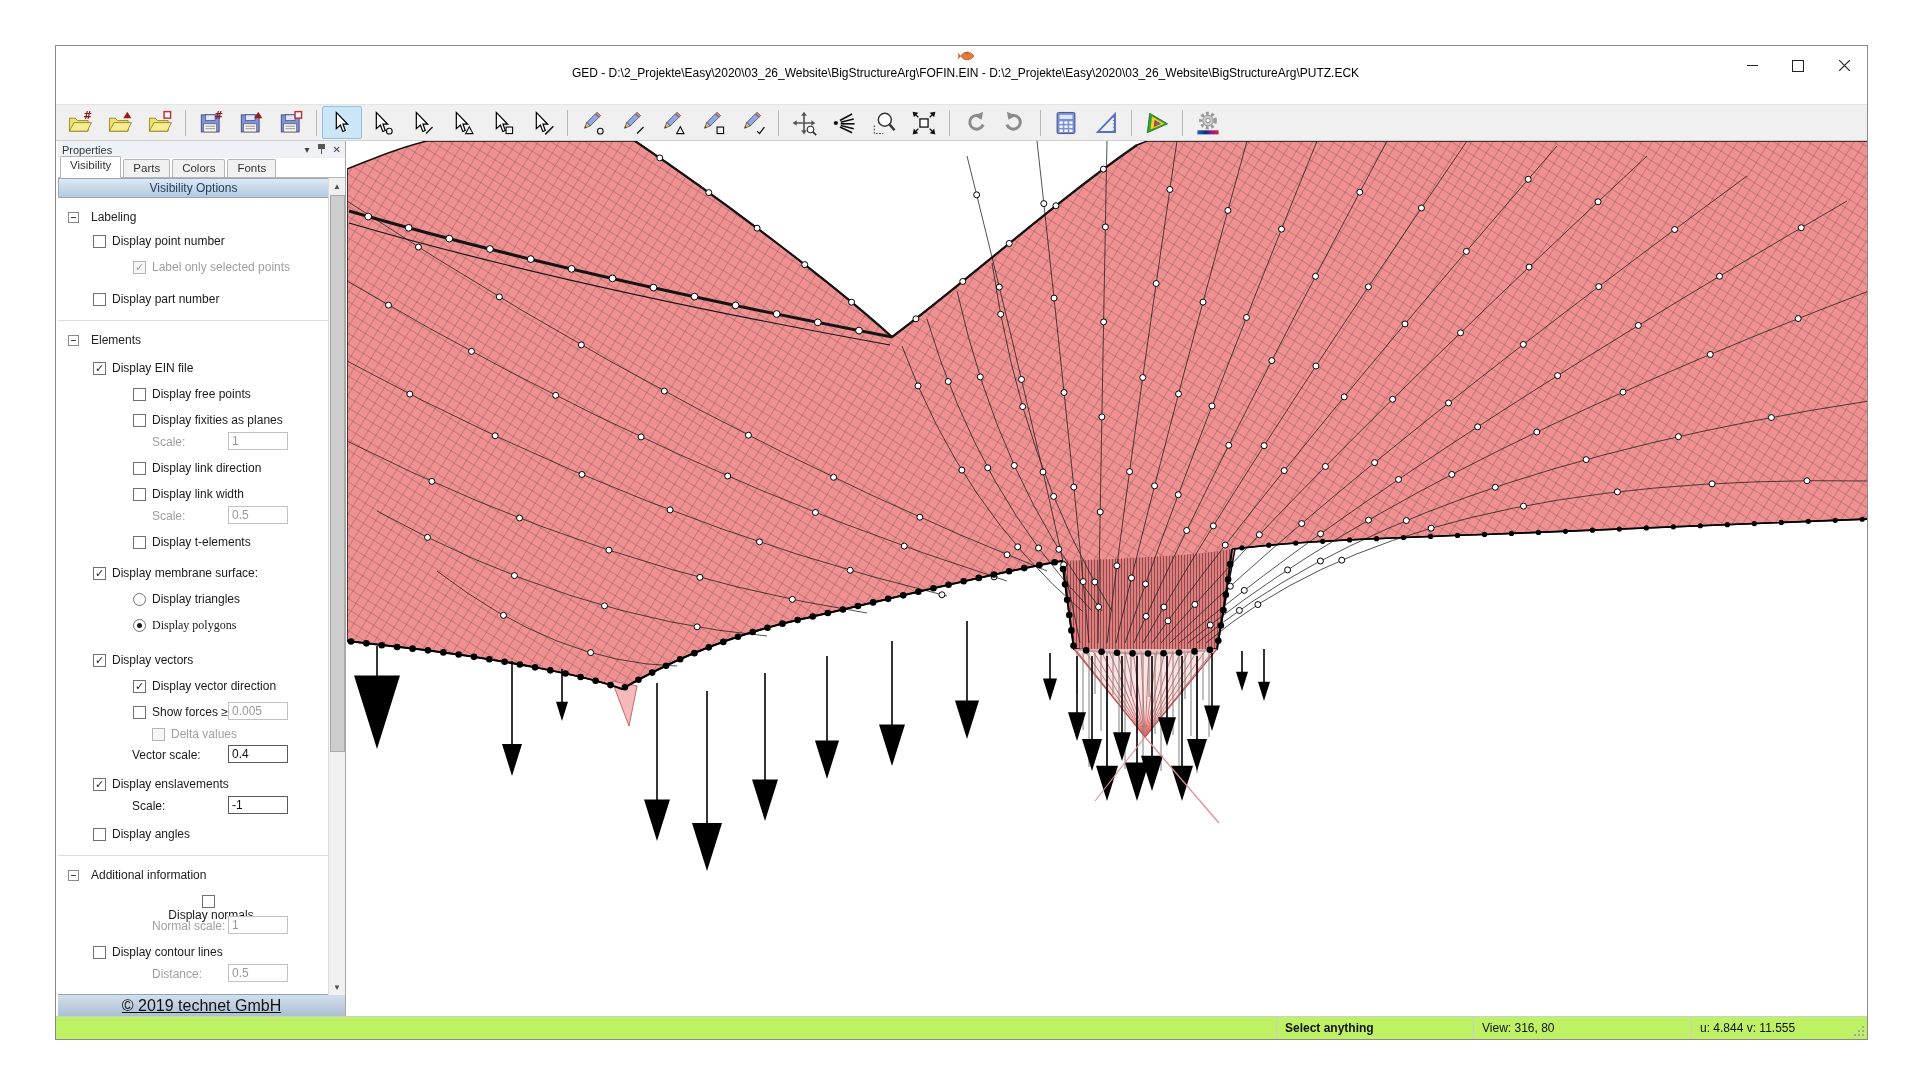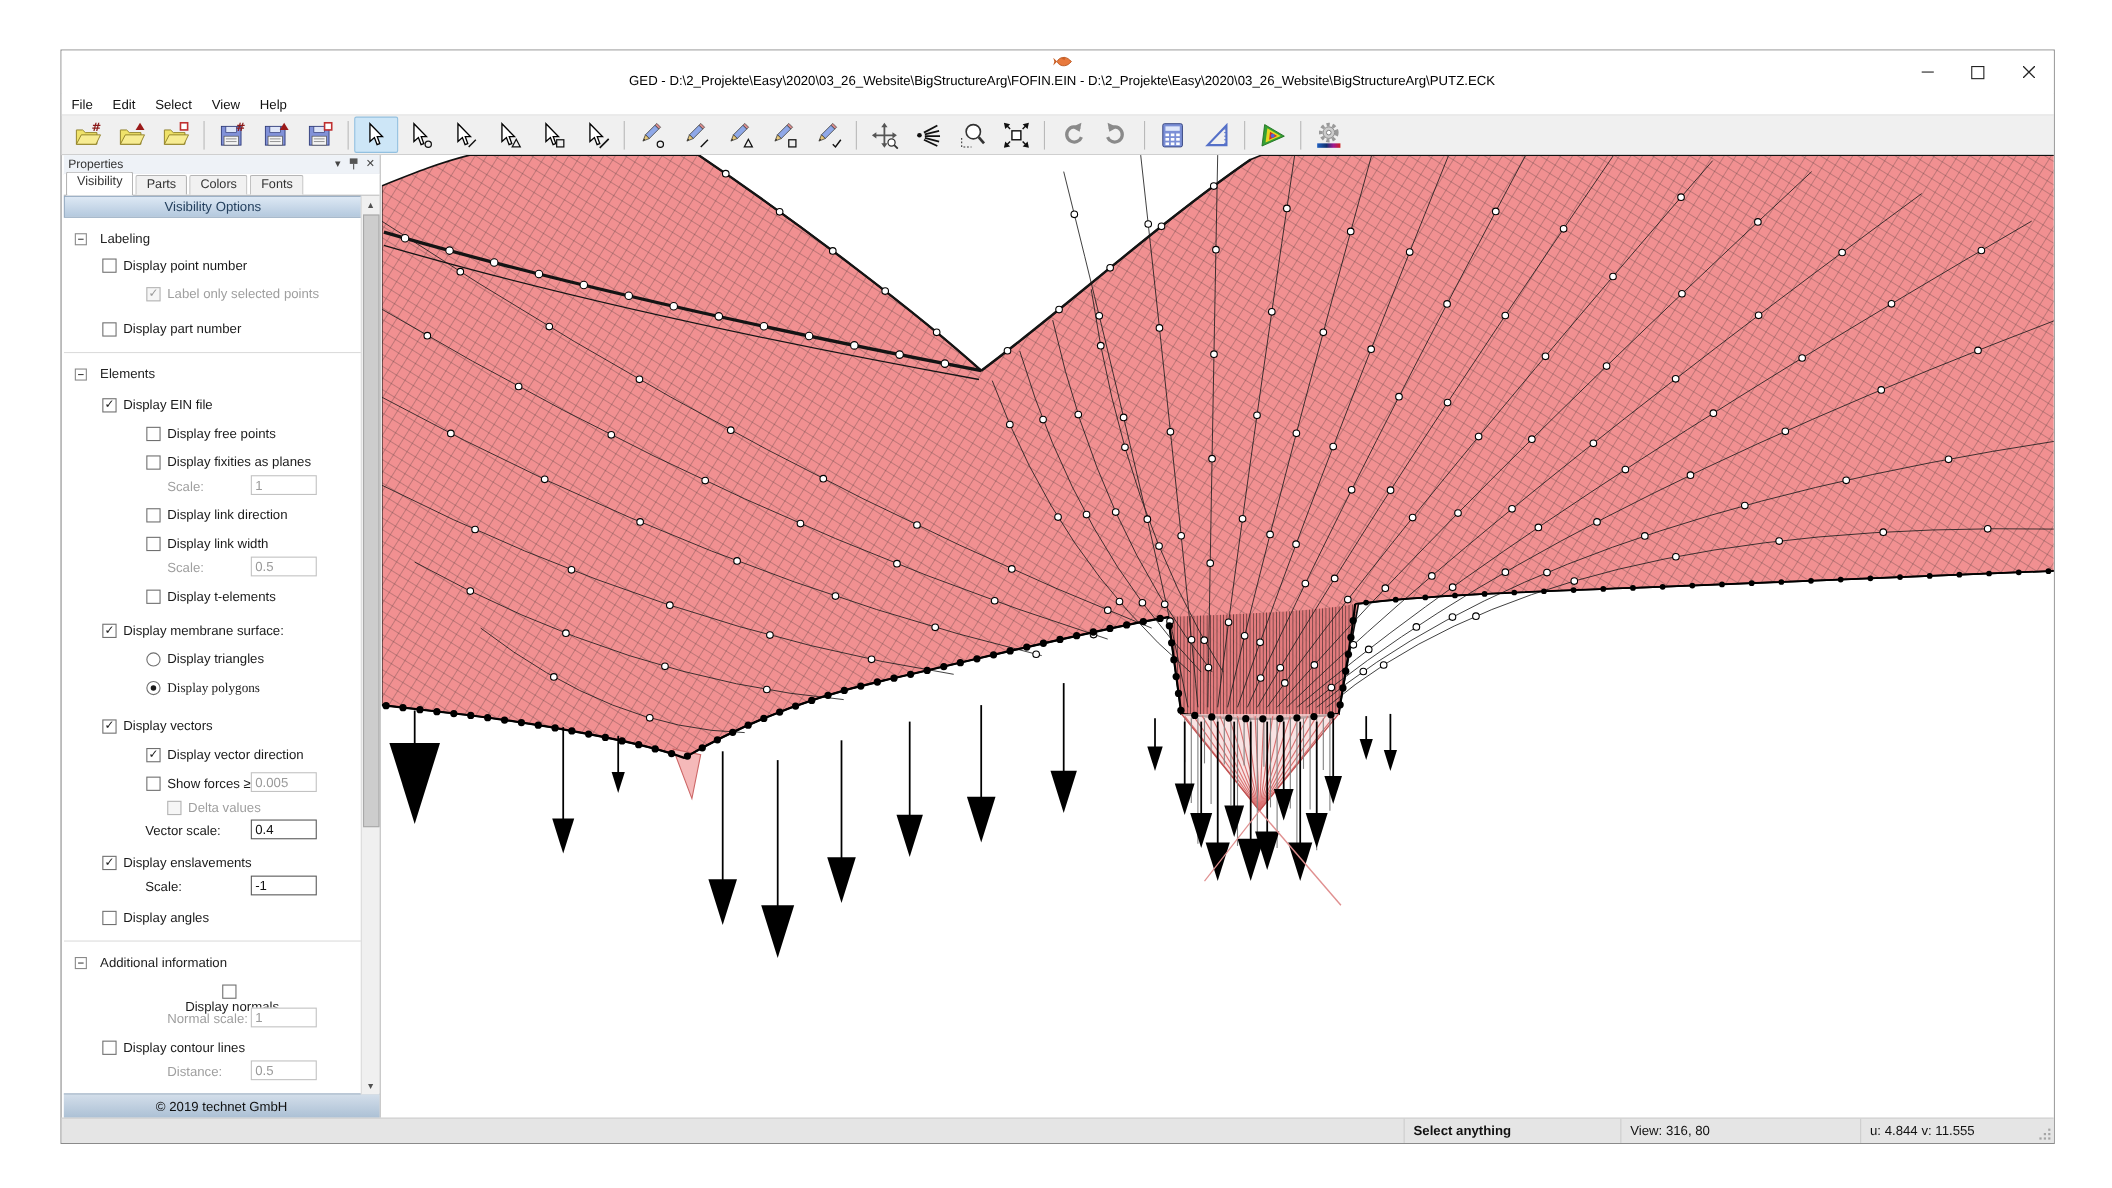--- a/index.html
+++ b/index.html
@@ -53,29 +53,29 @@
   .radio{width:13px;height:13px;border:1px solid #707070;border-radius:50%;background:#fff;box-sizing:border-box;margin-right:6px;
     display:inline-flex;align-items:center;justify-content:center;flex:none;}
   .radio i{width:5px;height:5px;border-radius:50%;background:#1a1a1a;display:none;}
   .radio.on i{display:block;}
   .lbl.dis,.slbl.dis{color:#9f9f9f;}
   .txtbox{position:absolute;left:170px;top:-1px;width:60px;height:18px;border:1px solid #5a5a5a;background:#fff;
     font-family:inherit;font-size:12px;color:#111;padding:0 3px;box-sizing:border-box;}
   .txtbox.dis{border-color:#c2c2c2;color:#9a9a9a;}
   .props-footer{position:absolute;left:0;bottom:0;right:0;height:22px;
     background:linear-gradient(#d3deea,#aabfd4);border-top:1px solid #8fa5bb;
-    display:flex;align-items:center;justify-content:center;color:#111;font-size:12px;}
+    display:flex;align-items:center;justify-content:center;color:#111;font-size:16px;text-decoration:underline;}
   .vscroll{position:absolute;right:0;top:37px;bottom:22px;width:16px;background:#f0f0f0;border-left:1px solid #dcdcdc;}
   .sarrow{position:absolute;left:0;width:16px;height:16px;color:#505050;font-size:8px;display:flex;align-items:center;justify-content:center;}
   .sarrow.up{top:0;} .sarrow.down{bottom:0;}
   .sthumb{position:absolute;left:1px;top:17px;width:13px;height:555px;background:#cdcdcd;border:1px solid #a9a9a9;}
   
   .canvas{position:absolute;left:291px;top:0;right:0;bottom:0;background:#fff;overflow:hidden;}
   
-  .statusbar{position:absolute;left:0;bottom:0;right:0;height:22px;background:#e5e5e5;border-top:1px solid #cfcfcf;
+  .statusbar{position:absolute;left:0;bottom:0;right:0;height:22px;background:#bef264;border-top:1px solid #cfcfcf;
     display:flex;align-items:flex-start;font-size:12px;color:#111;}
   .sb-left{flex:1;}
   .sb-pane{height:100%;display:flex;align-items:center;padding:0 8px;border-left:1px solid #cdcdcd;box-sizing:border-box;}
   .sb-msg{width:197px;font-weight:bold;}
   .sb-view{width:218px;}
   .sb-uv{width:158px;}
   .sb-grip{width:18px;height:100%;position:relative;}
   .sb-grip i{position:absolute;width:2px;height:2px;background:#a5a5a5;}
 </style>
 </head>
@@ -100,27 +100,20 @@
           <span class="glyph-max"></span>
         </div>
       <div class="wbtn">
         <svg width="11" height="11" viewBox="0 0 11 11">
             <path d="M0,0 L11,11 M11,0 L0,11" stroke="#222" stroke-width="1.2"></path>
           </svg>
       </div>
     </div>
   </div>
 
-  <div class="menubar" id="menubar">
-      <span class="menu-item">File</span>
-      <span class="menu-item">Edit</span>
-      <span class="menu-item">Select</span>
-      <span class="menu-item">View</span>
-      <span class="menu-item">Help</span>
-    </div>
   <div class="toolbar" id="toolbar">
       <div class="tbtn">
         <svg width="26" height="26" viewBox="0 0 32 32">
           <path d="M3,11 L3,26 L26,26 L26,13 L13,13 L10,10 L3,10 Z" fill="#efe26a" stroke="#8a7a20"></path>
           <path d="M3,26 L8.5,15.5 L30,15.5 L25,26 Z" fill="#f7ec92" stroke="#8a7a20"></path>
           <text x="20" y="11" font-size="13" font-weight="bold" fill="#8b1a1a" font-family="DejaVu Sans">#</text>
         </svg>
       </div>
       <div class="tbtn">
         <svg width="26" height="26" viewBox="0 0 32 32">

